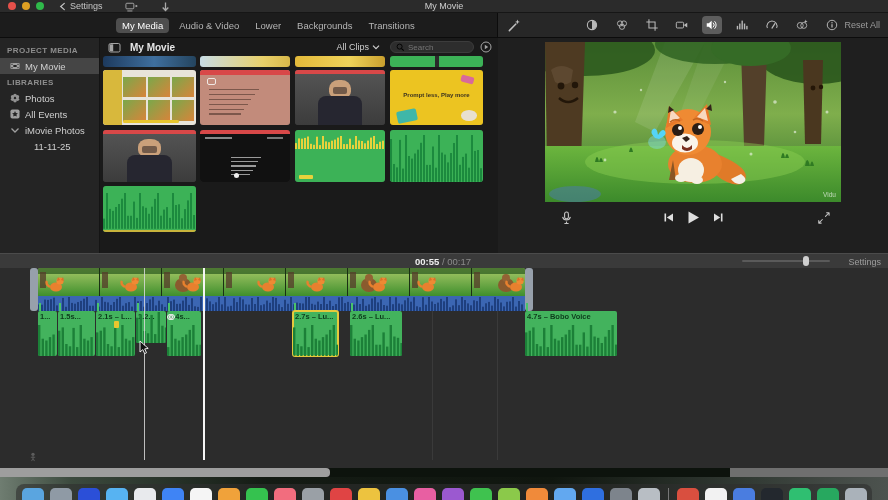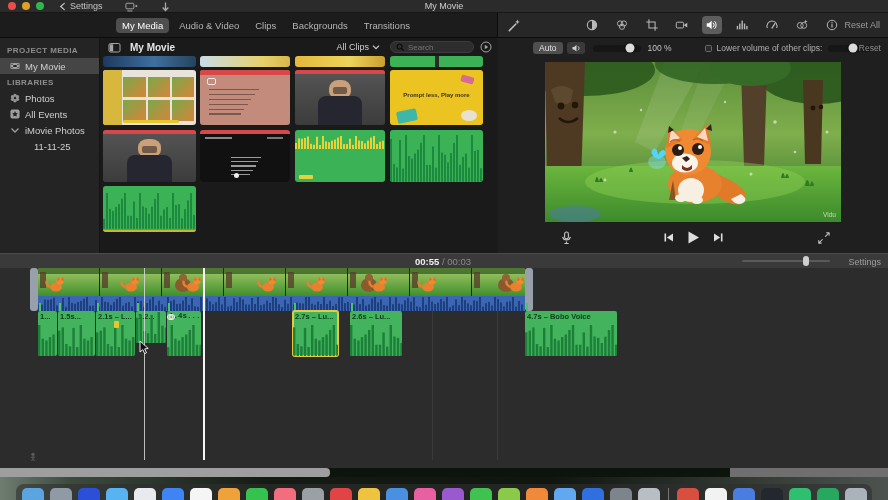--- a/index.html
+++ b/index.html
@@ -154,21 +154,21 @@
           </svg>
         </span>
       <span class="tb-title">My Movie</span>
     </div>
 
     <div class="topbar">
       <div class="topbar-left">
         <div class="tabs" id="tabs">
             <span class="tab sel">My Media</span>
             <span class="tab">Audio &amp; Video</span>
-            <span class="tab">Clips</span>
+            <span class="tab">Lower</span>
             <span class="tab">Backgrounds</span>
             <span class="tab">Transitions</span>
           </div>
       </div>
       <div class="topbar-right">
         <span class="wand">
             <svg width="14" height="14" viewBox="0 0 15 15">
               <path d="M2.5 13.5 L9.5 6.5" stroke="currentColor" stroke-width="1.6" stroke-linecap="round"></path>
               <path d="M11.2 1.6 l.7 1.9 1.9.7 -1.9.7 -.7 1.9 -.7 -1.9 -1.9 -.7 1.9 -.7 z" fill="currentColor"></path>
             </svg>
@@ -513,39 +513,20 @@
                   <rect x="87.0" y="1.0" width="2" height="35.8" fill="#1c8a3e"></rect>
                   <rect x="90.0" y="23.0" width="2" height="13.8" fill="#1c8a3e"></rect>
                 </svg>
               </div>
               <div style="position:absolute;left:0;bottom:0;right:0;height:5%;background:#c8b43c"></div>
             </div>
           </div>
       </div>
 
       <div class="viewer-pane">
-        <div class="vol-row">
-          <span class="auto-btn">Auto</span>
-          <span class="spk-btn">
-              <svg width="10" height="10" viewBox="0 0 10 10">
-                <path d="M1.5 4 H3 L5.5 2 V8.5 L3 6.5 H1.5 Z" fill="currentColor"></path>
-                <path d="M7 3.3 a2.6 2.6 0 0 1 0 4" fill="none" stroke="currentColor"></path>
-              </svg>
-            </span>
-          <span class="slider sl1">
-              <span class="knob" id="vol-knob" style="left: 78%;"></span>
-            </span>
-          <span class="pct">100 %</span>
-          <span class="chk"></span>
-          <span class="lower-lbl">Lower volume of other clips:</span>
-          <span class="slider sl2">
-              <span class="knob" id="duck-knob" style="left: 55%;"></span>
-            </span>
-          <span class="reset-lbl">Reset</span>
-        </div>
         <div class="viewer-area">
           <div class="viewer-img" id="viewer-img">
               <svg width="296" height="160" viewBox="0 0 296 160">
                 <defs>
                   <linearGradient id="bg" x1="0" y1="0" x2="0" y2="1">
                     <stop offset="0" stop-color="#5d8f3a"></stop>
                     <stop offset=".45" stop-color="#7fae4c"></stop>
                     <stop offset="1" stop-color="#33712a"></stop>
                   </linearGradient>
                   <linearGradient id="gr" x1="0" y1="0" x2="0" y2="1">
@@ -649,21 +630,21 @@
               </svg>
             </span>
         </div>
       </div>
     </div>
 
     <div class="tl-toolbar">
       <span class="timecode">
         <span class="tc-cur">00:55</span>
         <span class="tc-sep">/</span>
-        <span class="tc-tot">00:03</span>
+        <span class="tc-tot">00:17</span>
       </span>
       <span class="tl-zoom">
           <span class="knob"></span>
         </span>
       <span class="tl-settings">Settings</span>
     </div>
 
     <div class="timeline" id="timeline">
       <span class="tl-glyph">
           <svg width="10" height="10" viewBox="0 0 10 11">
@@ -1047,21 +1028,21 @@
             <rect x="7.2" y="20.0" width="2.4" height="12.0" fill="#1c8038"></rect>
             <rect x="10.8" y="22.3" width="2.4" height="9.7" fill="#1c8038"></rect>
             <rect x="14.4" y="3.9" width="2.4" height="28.1" fill="#1c8038"></rect>
             <rect x="18.0" y="23.1" width="2.4" height="8.9" fill="#1c8038"></rect>
             <rect x="21.6" y="1.0" width="2.4" height="31.0" fill="#1c8038"></rect>
             <rect x="25.2" y="14.7" width="2.4" height="17.3" fill="#1c8038"></rect>
             <rect x="28.8" y="16.5" width="2.4" height="15.5" fill="#1c8038"></rect>
           </svg>
         </div>
         <div class="stem" style="left: 168px; top: 35px;"></div>
-        <div class="aclip" style="left: 167px; top: 43px; width: 34px; height: 45px; font-family: Liberation Mono, monospace;">
+        <div class="aclip" style="left: 167px; top: 43px; width: 34px; height: 45px;">
           <span class="lbl">1.4s...</span>
           <svg width="34" height="32" viewBox="0 0 34 32">
             <rect x="0.0" y="23.1" width="2.4" height="8.9" fill="#1c8038"></rect>
             <rect x="3.6" y="1.0" width="2.4" height="31.0" fill="#1c8038"></rect>
             <rect x="7.2" y="14.7" width="2.4" height="17.3" fill="#1c8038"></rect>
             <rect x="10.8" y="16.5" width="2.4" height="15.5" fill="#1c8038"></rect>
             <rect x="14.4" y="13.1" width="2.4" height="18.9" fill="#1c8038"></rect>
             <rect x="18.0" y="10.5" width="2.4" height="21.5" fill="#1c8038"></rect>
             <rect x="21.6" y="5.9" width="2.4" height="26.1" fill="#1c8038"></rect>
             <rect x="25.2" y="1.0" width="2.4" height="31.0" fill="#1c8038"></rect>

